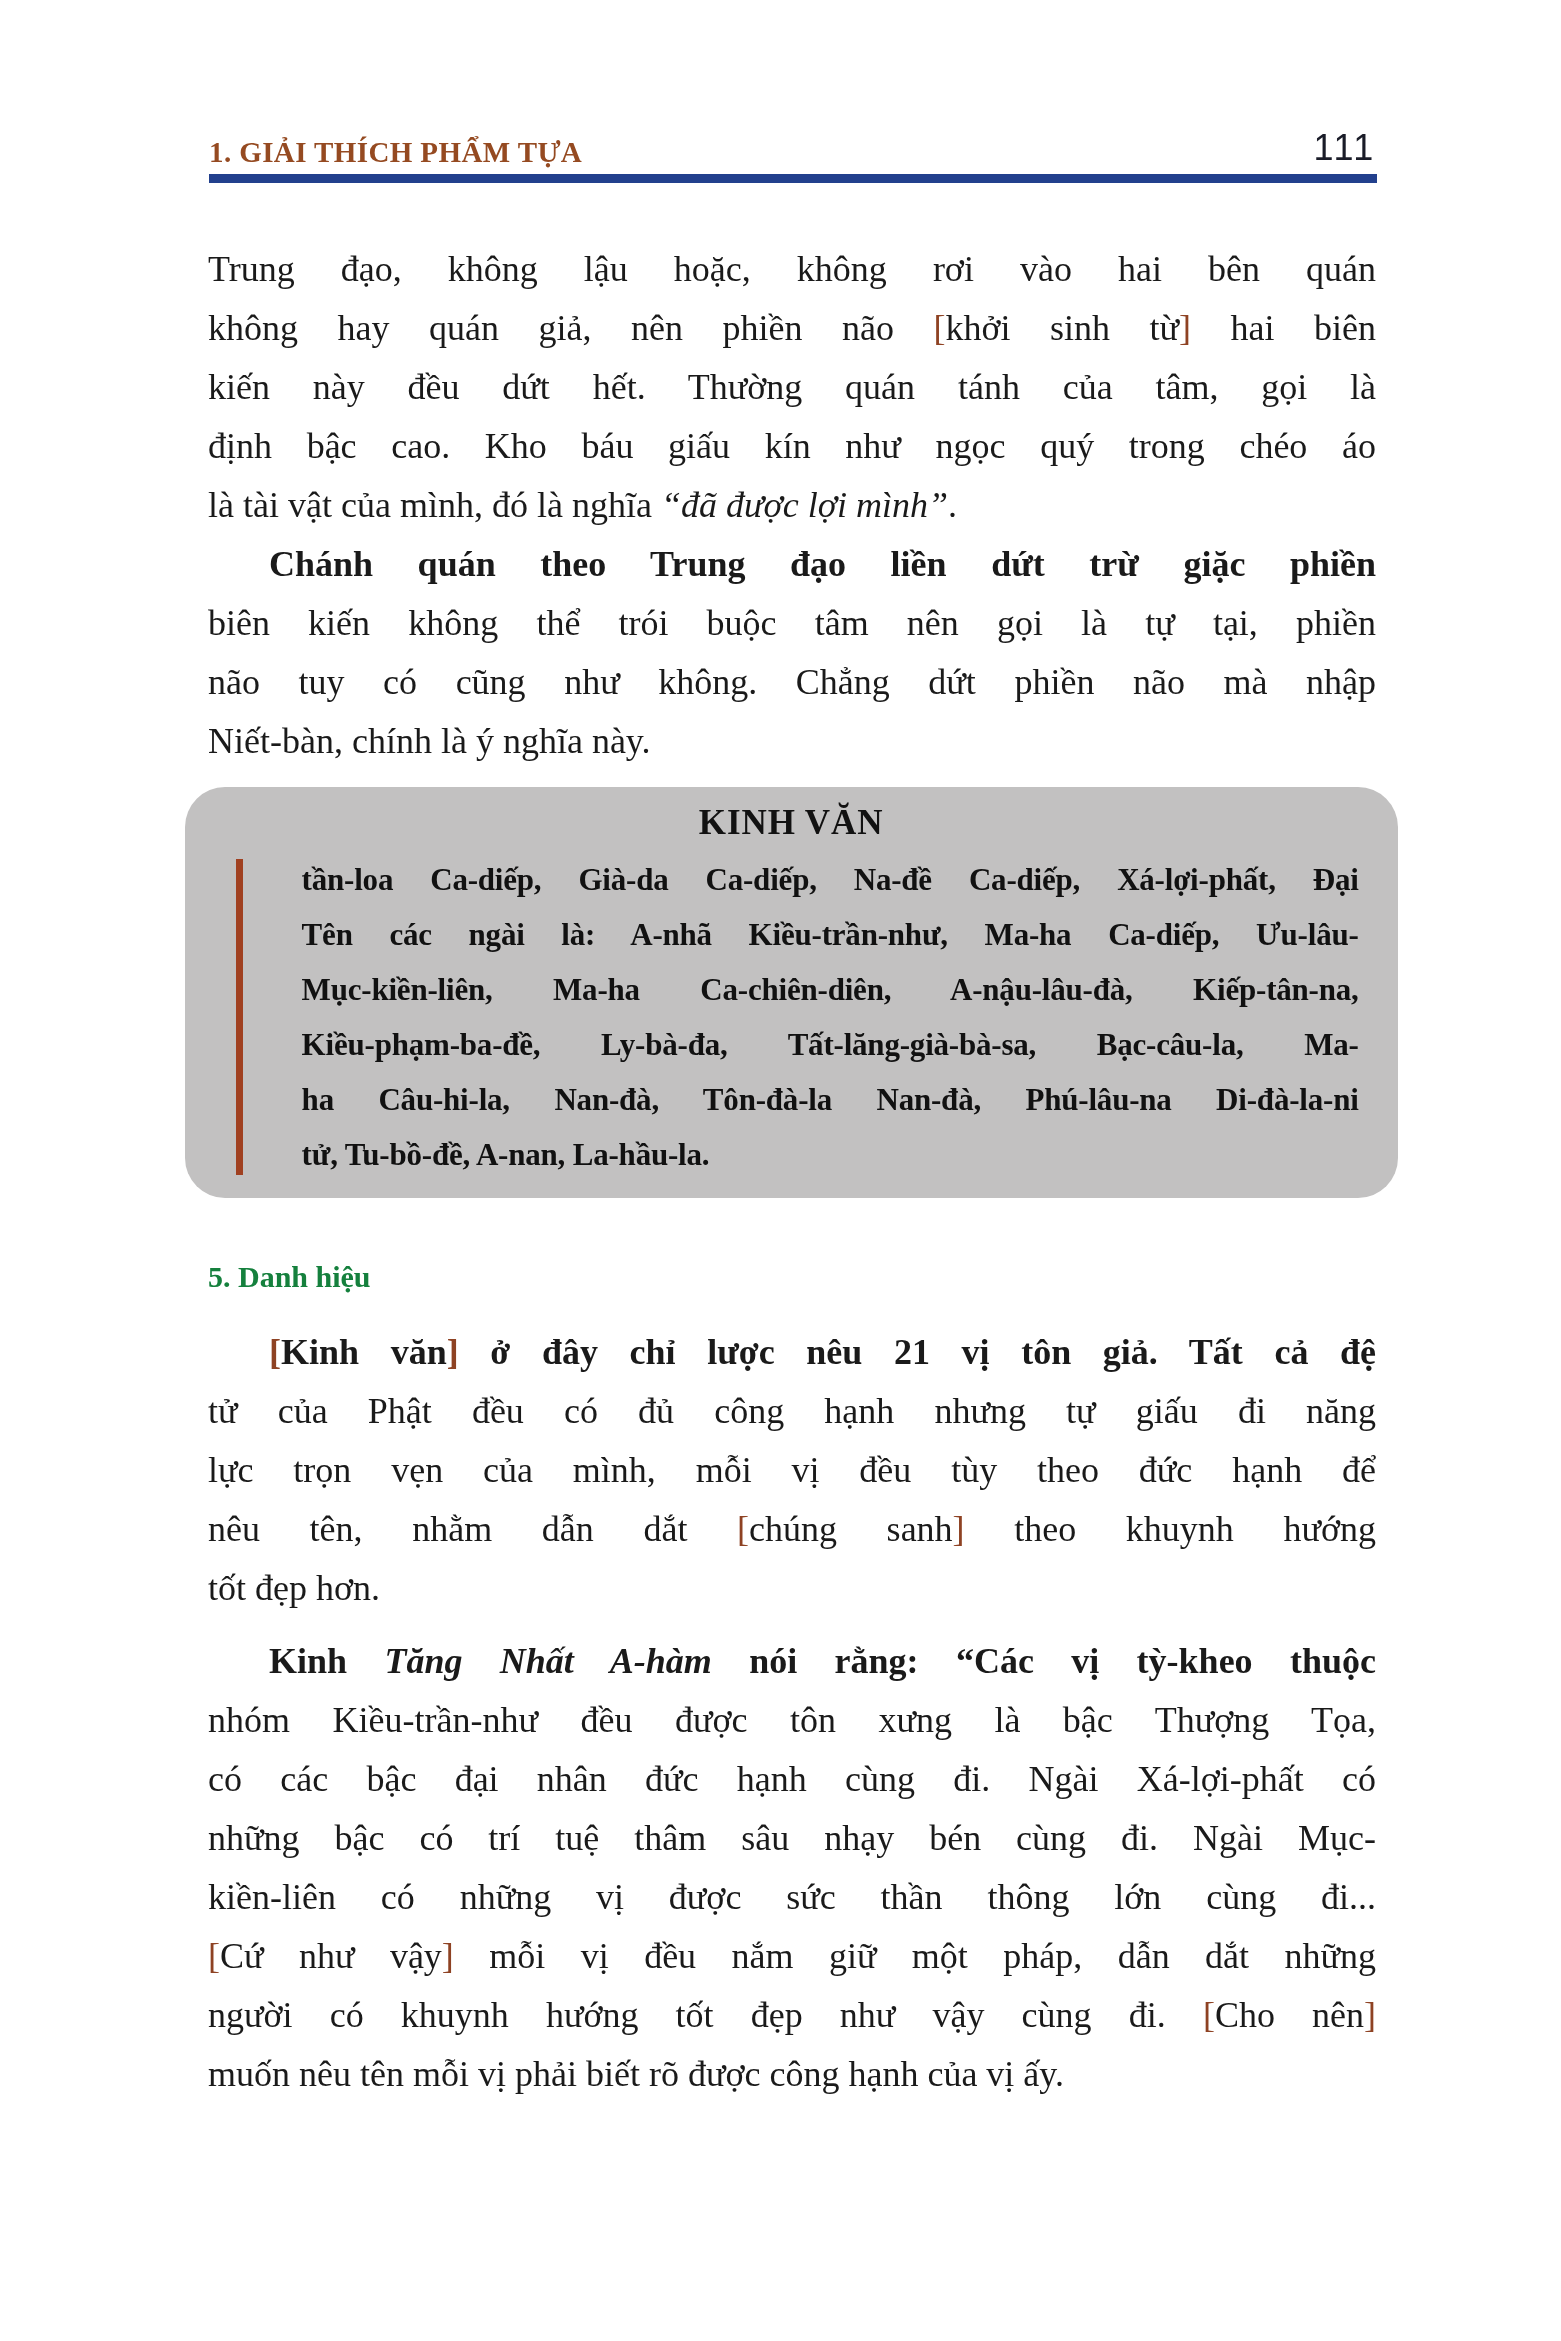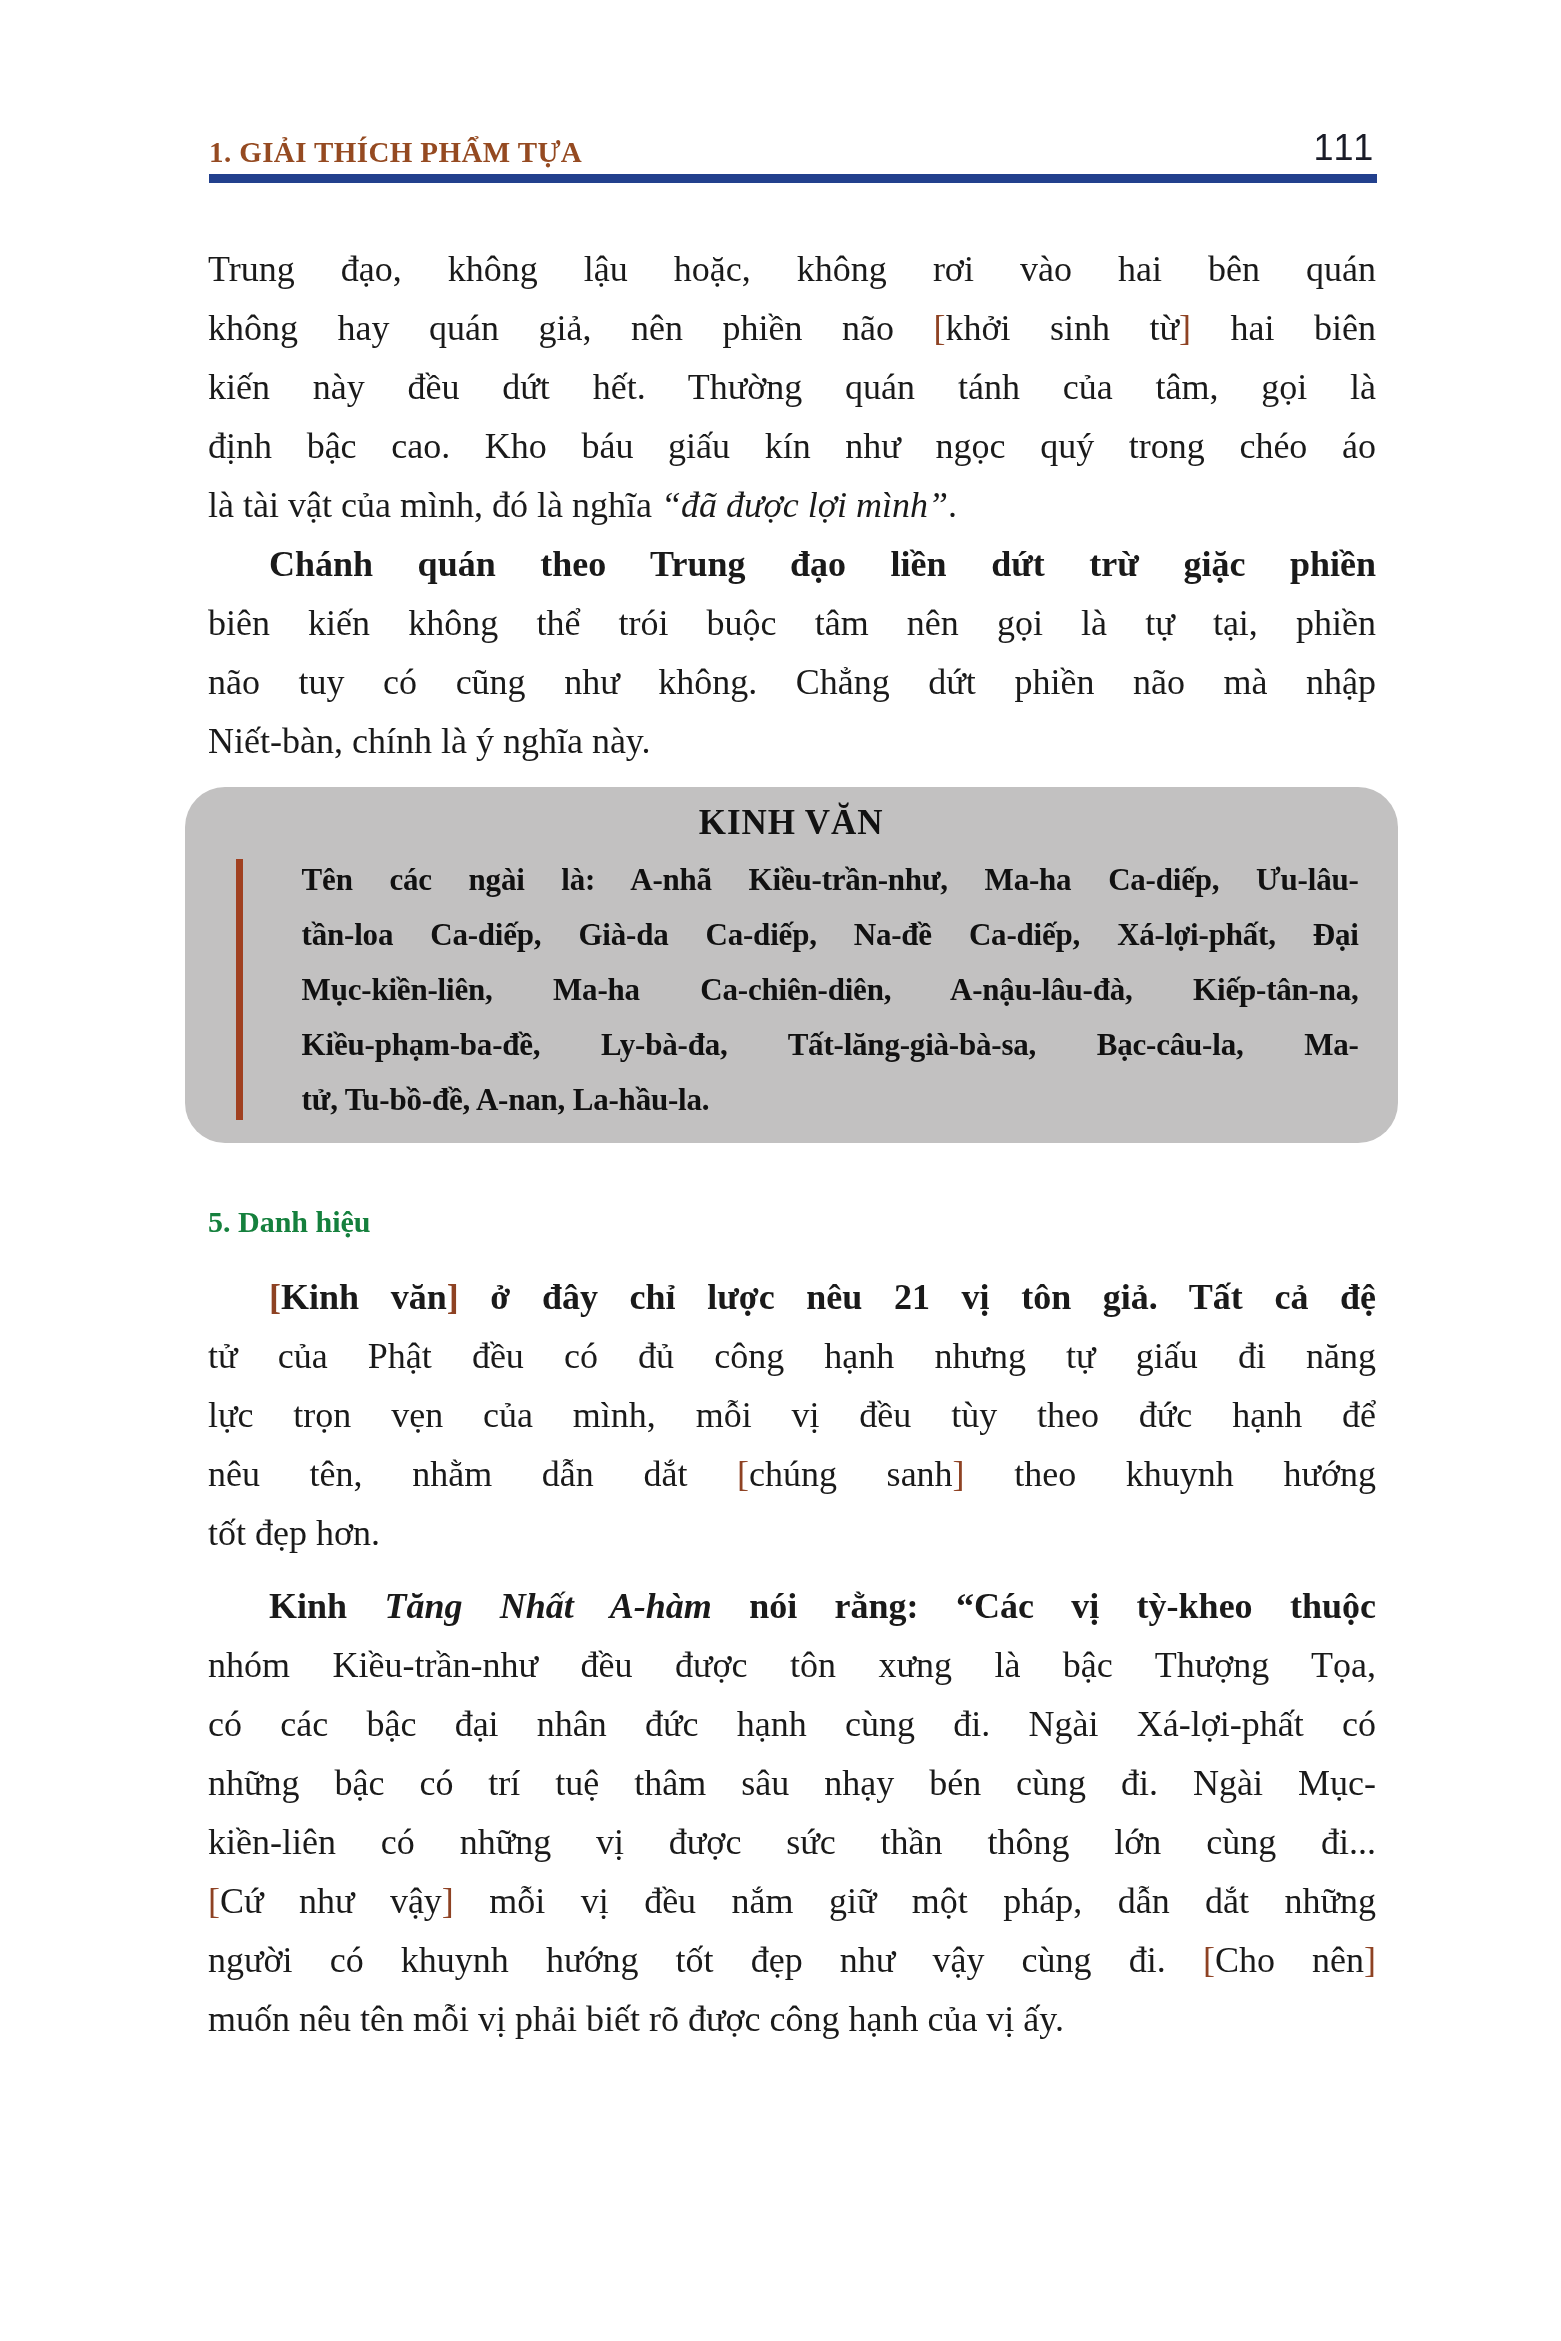--- a/index.html
+++ b/index.html
@@ -83,24 +83,25 @@
       <div class="para">
         <div class="line indent"><span class="r-n">Chánh quán theo Trung đạo liền dứt trừ giặc phiền</span></div>
         <div class="line"><span class="r-n">biên kiến không thể trói buộc tâm nên gọi là tự tại, phiền</span></div>
         <div class="line"><span class="r-n">não tuy có cũng như không. Chẳng dứt phiền não mà nhập</span></div>
         <div class="line last"><span class="r-n">Niết-bàn, chính là ý nghĩa này.</span></div>
       </div>
       <div class="kinh-box">
         <div class="kinh-title">KINH VĂN</div>
         <div class="kinh-body">
           <div class="kinh-bar"></div>
+          <div class="kinh-line">tần-loa Ca-diếp, Già-da Ca-diếp, Na-đề Ca-diếp, Xá-lợi-phất, Đại</div>
           <div class="kinh-line">Tên các ngài là: A-nhã Kiều-trần-như, Ma-ha Ca-diếp, Ưu-lâu-</div>
-          <div class="kinh-line">tần-loa Ca-diếp, Già-da Ca-diếp, Na-đề Ca-diếp, Xá-lợi-phất, Đại</div>
           <div class="kinh-line">Mục-kiền-liên, Ma-ha Ca-chiên-diên, A-nậu-lâu-đà, Kiếp-tân-na,</div>
           <div class="kinh-line">Kiều-phạm-ba-đề, Ly-bà-đa, Tất-lăng-già-bà-sa, Bạc-câu-la, Ma-</div>
+          <div class="kinh-line">ha Câu-hi-la, Nan-đà, Tôn-đà-la Nan-đà, Phú-lâu-na Di-đà-la-ni</div>
           <div class="kinh-line last">tử, Tu-bồ-đề, A-nan, La-hầu-la.</div>
         </div>
       </div>
       <div class="sec-heading">5. Danh hiệu</div>
       <div class="para">
         <div class="line indent"><span class="r-b">[</span><span class="r-n">Kinh văn</span><span class="r-b">]</span><span class="r-n"> ở đây chỉ lược nêu 21 vị tôn giả. Tất cả đệ</span></div>
         <div class="line"><span class="r-n">tử của Phật đều có đủ công hạnh nhưng tự giấu đi năng</span></div>
         <div class="line"><span class="r-n">lực trọn vẹn của mình, mỗi vị đều tùy theo đức hạnh để</span></div>
         <div class="line"><span class="r-n">nêu tên, nhằm dẫn dắt </span><span class="r-b">[</span><span class="r-n">chúng sanh</span><span class="r-b">]</span><span class="r-n"> theo khuynh hướng</span></div>
         <div class="line last"><span class="r-n">tốt đẹp hơn.</span></div>

